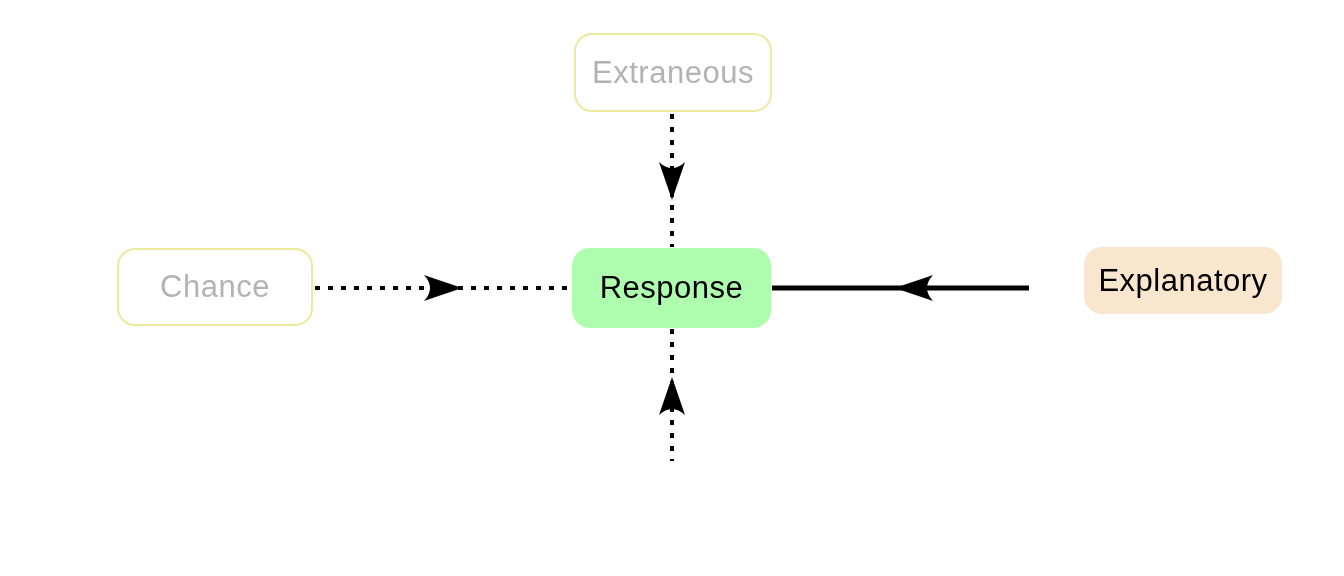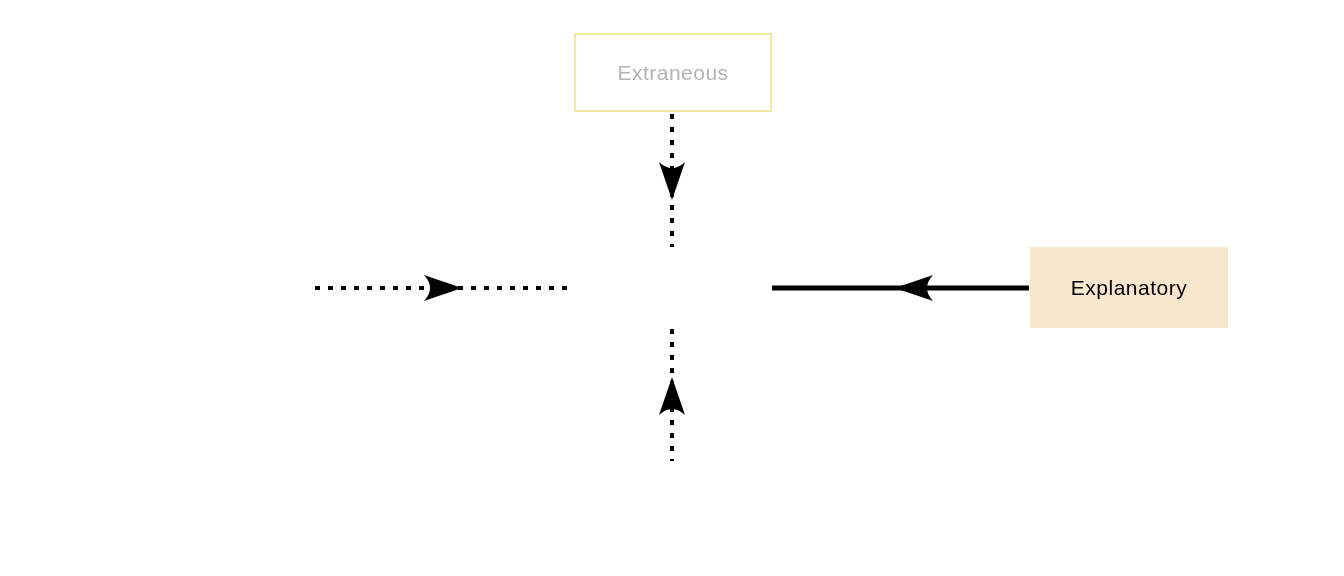--- a/index.html
+++ b/index.html
@@ -21,35 +21,36 @@
     top: 0;
     width: 1344px;
     height: 576px;
   }
   .node {
     position: absolute;
     display: flex;
     align-items: center;
     justify-content: center;
     box-sizing: border-box;
-    font-size: 21px;
+    font-size: 31px;
     letter-spacing: 0.5px;
     background: #ffffff;
+    border-radius: 18px;
   }
   .node-muted {
     border: 2px solid var(--yellow-border);
     color: var(--muted-text);
   }
   .node-extraneous { left: 574px; top: 33px;  width: 198px; height: 79px; }
   .node-chance     { left: 117px; top: 248px; width: 196px; height: 78px; }
   .node-design     { left: 573px; top: 462px; width: 197px; height: 80px;
                      border: 2px solid var(--pink-border); color: var(--muted-text); }
   .node-response   { left: 572px; top: 248px; width: 199px; height: 80px;
                      background: var(--response-bg); color: #000000; border: none; }
-  .node-explanatory{ left: 1030px; top: 247px; width: 198px; height: 81px;
+  .node-explanatory{ left: 1084px; top: 247px; width: 198px; height: 67px;
                      background: var(--explanatory-bg); color: #000000; border: none; }
   .edge-dashed {
     stroke: var(--arrow);
     stroke-width: 4;
     stroke-dasharray: 5 8;
     fill: none;
   }
   .edge-solid {
     stroke: var(--arrow);
     stroke-width: 5;
@@ -77,20 +78,26 @@
     <path class="arrowhead" transform="translate(462,288)" d="M0,0 C-12,-4 -26,-9 -38,-13 C-30,-4.5 -30,4.5 -38,13 C-26,9 -12,4 0,0 Z"></path>
 
     <line class="edge-solid" x1="772" y1="288" x2="1029" y2="288"></line>
     <path class="arrowhead" transform="translate(895,288) rotate(180)" d="M0,0 C-12,-4 -26,-9 -38,-13 C-30,-4.5 -30,4.5 -38,13 C-26,9 -12,4 0,0 Z"></path>
   </svg>
 
   <div class="node node-muted node-extraneous">
     <span>Extraneous</span>
   </div>
 
+  <div class="node node-muted node-chance">
+    <span>Chance</span>
+  </div>
 
+  <div class="node node-response">
+    <span>Response</span>
+  </div>
 
   <div class="node node-explanatory">
     <span>Explanatory</span>
   </div>
 
 
 </div>
 
 </body></html>

